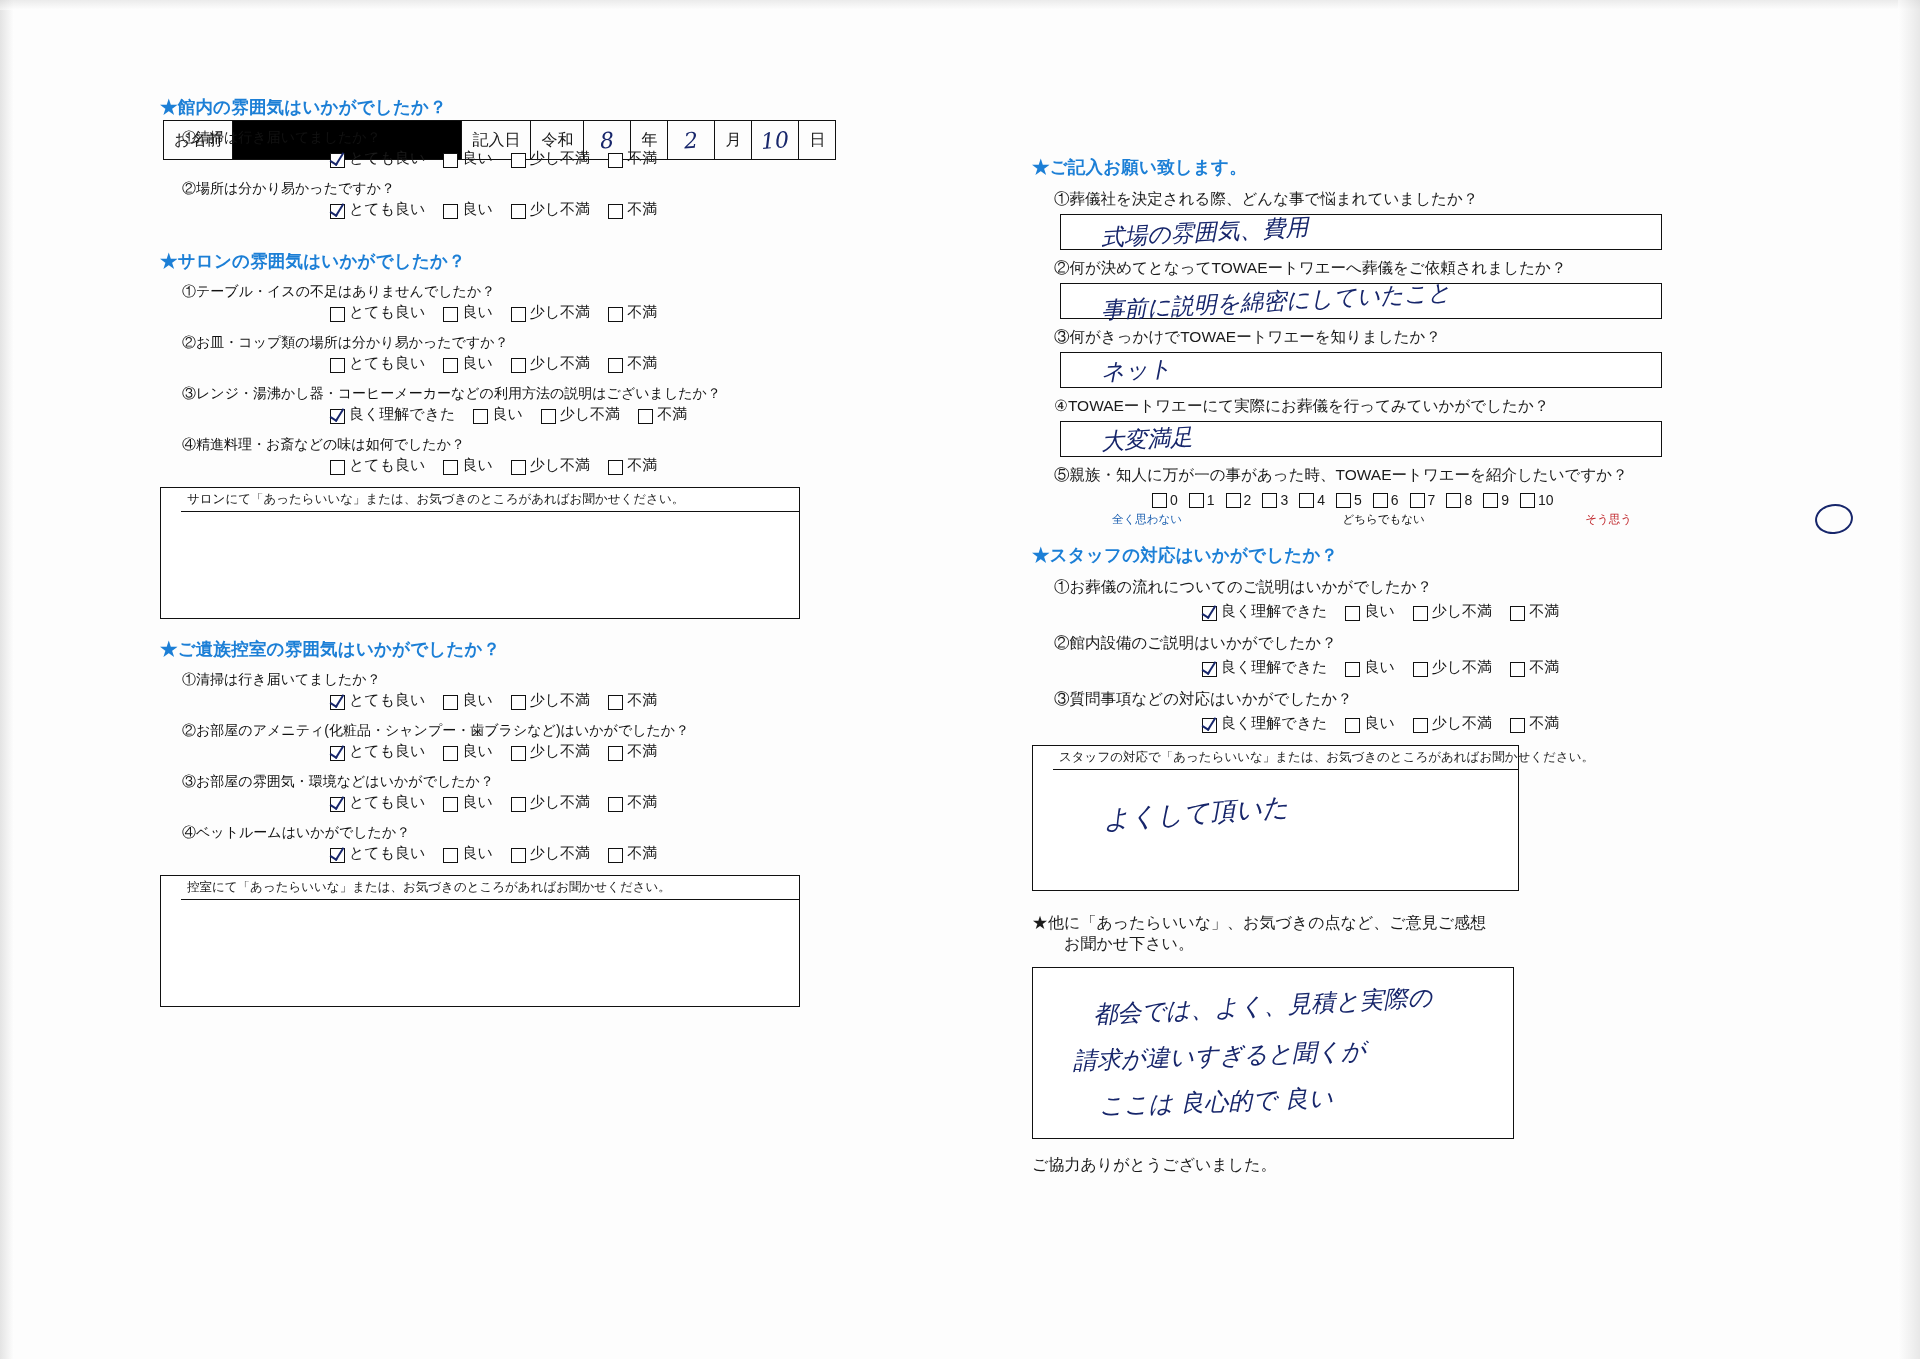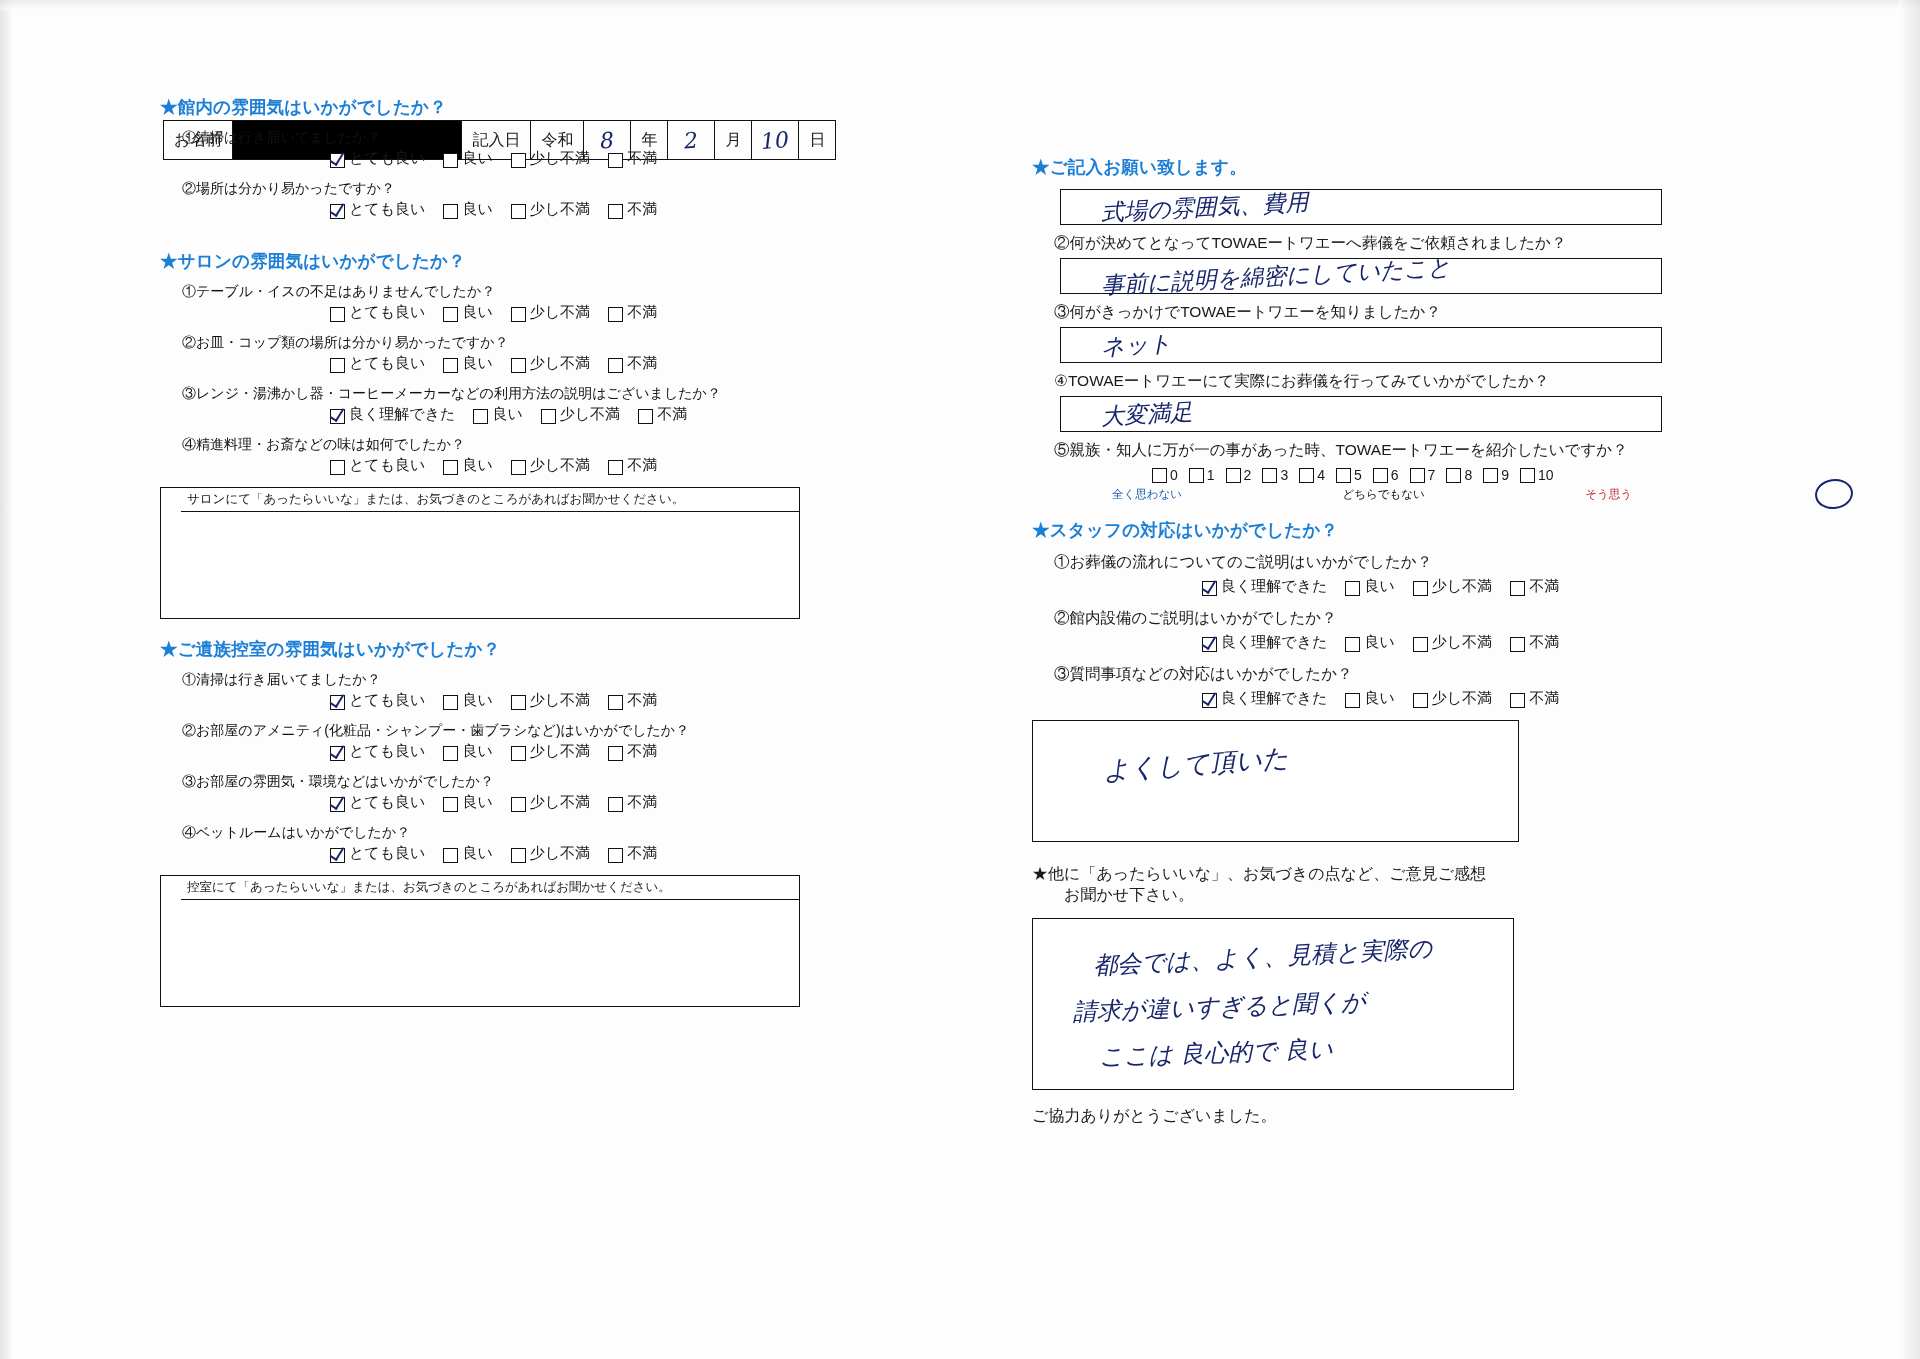--- a/index.html
+++ b/index.html
@@ -500,20 +500,21 @@
         <span class="hand"></span>
       </div>
     </div>
 
   </div>
 
   <div class="col-right">
 
     <h2 class="section">★ご記入お願い致します。</h2>
 
+    <p class="rq">①葬儀社を決定される際、どんな事で悩まれていましたか？</p>
     <div class="answer-line">
       <span class="hand">式場の雰囲気、費用</span>
     </div>
 
     <p class="rq">②何が決めてとなってTOWAEートワエーへ葬儀をご依頼されましたか？</p>
     <div class="answer-line">
       <span class="hand">事前に説明を綿密にしていたこと</span>
     </div>
 
     <p class="rq">③何がきっかけでTOWAEートワエーを知りましたか？</p>
@@ -640,20 +641,21 @@
           <span class="box"></span>
           <span>少し不満</span>
         </span>
       <span class="opt">
           <span class="box"></span>
           <span>不満</span>
         </span>
     </div>
 
     <div class="free-box">
+      <div class="comment-head">スタッフの対応で「あったらいいな」または、お気づきのところがあればお聞かせください。</div>
       <div class="body">
         <span class="hand" style="position:absolute; left:70px; top:26px; font-size:26px;">よくして頂いた</span>
       </div>
     </div>
 
     <div class="notice">
       <div>★他に「あったらいいな」、お気づきの点など、ご意見ご感想</div>
       <div class="ln2">お聞かせ下さい。</div>
     </div>
 

